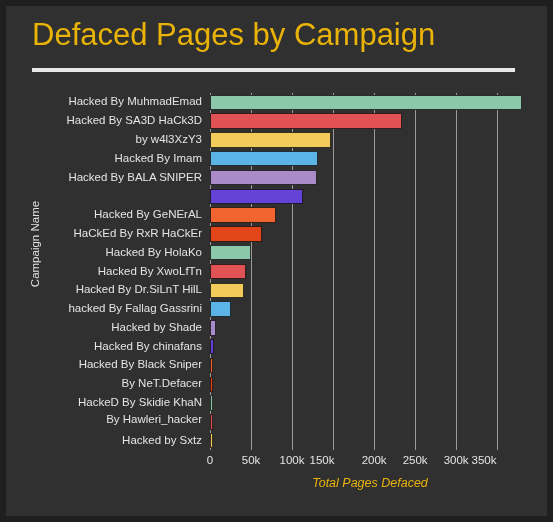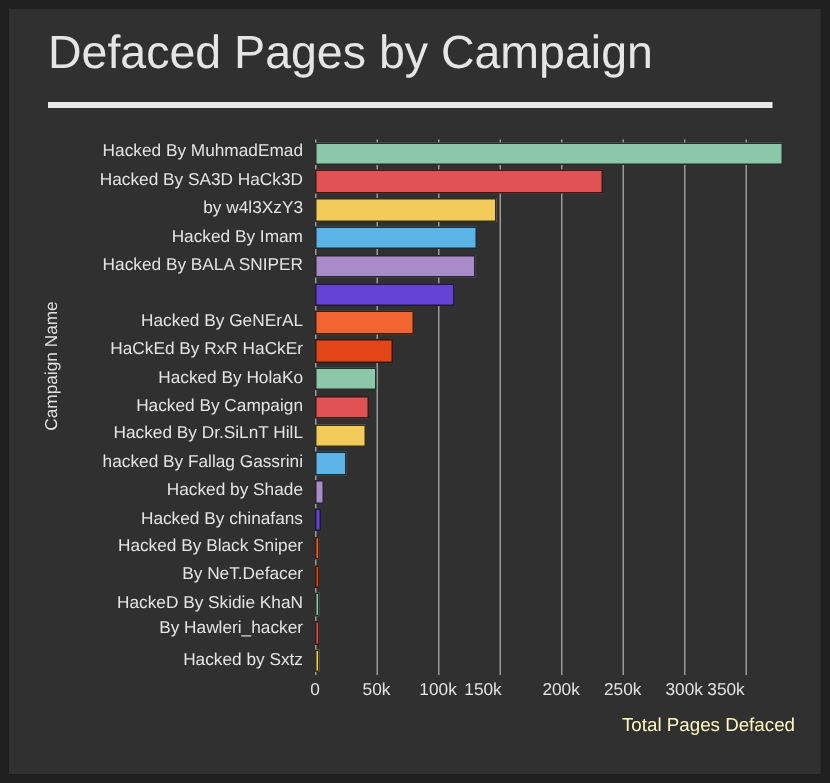--- a/index.html
+++ b/index.html
@@ -20,21 +20,21 @@
     width: 541px;
     height: 510px;
     background: #303030;
     box-sizing: border-box;
   }
   #chart-title {
     position: absolute;
     left: 26px;
     top: 11px;
     font-size: 31px;
-    color: #e5e5e5;
+    color: #eab308;
     letter-spacing: 0px;
     font-weight: 400;
     white-space: nowrap;
     text-align: center;
   }
   #title-rule {
     position: absolute;
     left: 26px;
     top: 62px;
     width: 483px;
@@ -116,44 +116,45 @@
     font-size: 11.5px;
     color: #e4e4e4;
     transform: translateX(-50%);
     white-space: nowrap;
   }
   #xaxis-title {
     position: absolute;
     left: 204px;
     top: 470px;
     width: 320px;
-    text-align: right;
+    text-align: center;
     font-size: 12.5px;
-    color: #fef9c3;
-    white-space: nowrap;
+    color: #eab308;
+    white-space: nowrap;
+    font-style: italic;
   }
 </style>
 </head>
 <body>
 
 <div id="chart-card">
 
   <div id="chart-title">Defaced Pages by Campaign</div>
   <div id="title-rule"></div>
 
   <div id="ylabels">
       <div class="ylabel" style="top: 3.39474px;">Hacked By MuhmadEmad</div>
       <div class="ylabel" style="top: 22.1842px;">Hacked By SA3D HaCk3D</div>
       <div class="ylabel" style="top: 40.9737px;">by w4l3XzY3</div>
       <div class="ylabel" style="top: 59.7632px;">Hacked By Imam</div>
       <div class="ylabel" style="top: 78.5526px;">Hacked By BALA SNIPER</div>
       <div class="ylabel" style="top: 116.132px;">Hacked By GeNErAL</div>
       <div class="ylabel" style="top: 134.921px;">HaCkEd By RxR HaCkEr</div>
       <div class="ylabel" style="top: 153.711px;">Hacked By HolaKo</div>
-      <div class="ylabel" style="top: 172.5px;">Hacked By Campaign</div>
+      <div class="ylabel" style="top: 172.5px;">Hacked By XwoLfTn</div>
       <div class="ylabel" style="top: 210.079px;">hacked By Fallag Gassrini</div>
       <div class="ylabel" style="top: 191.289px;">Hacked By Dr.SiLnT HilL</div>
       <div class="ylabel" style="top: 228.868px;">Hacked by Shade</div>
       <div class="ylabel" style="top: 266.447px;">Hacked By Black Sniper</div>
       <div class="ylabel" style="top: 247.658px;">Hacked By chinafans</div>
       <div class="ylabel" style="top: 285.237px;">By NeT.Defacer</div>
       <div class="ylabel" style="top: 304.026px;">HackeD By Skidie KhaN</div>
       <div class="ylabel" style="top: 321px;">By Hawleri_hacker</div>
       <div class="ylabel" style="top: 341.605px;">Hacked by Sxtz</div>
     </div>

